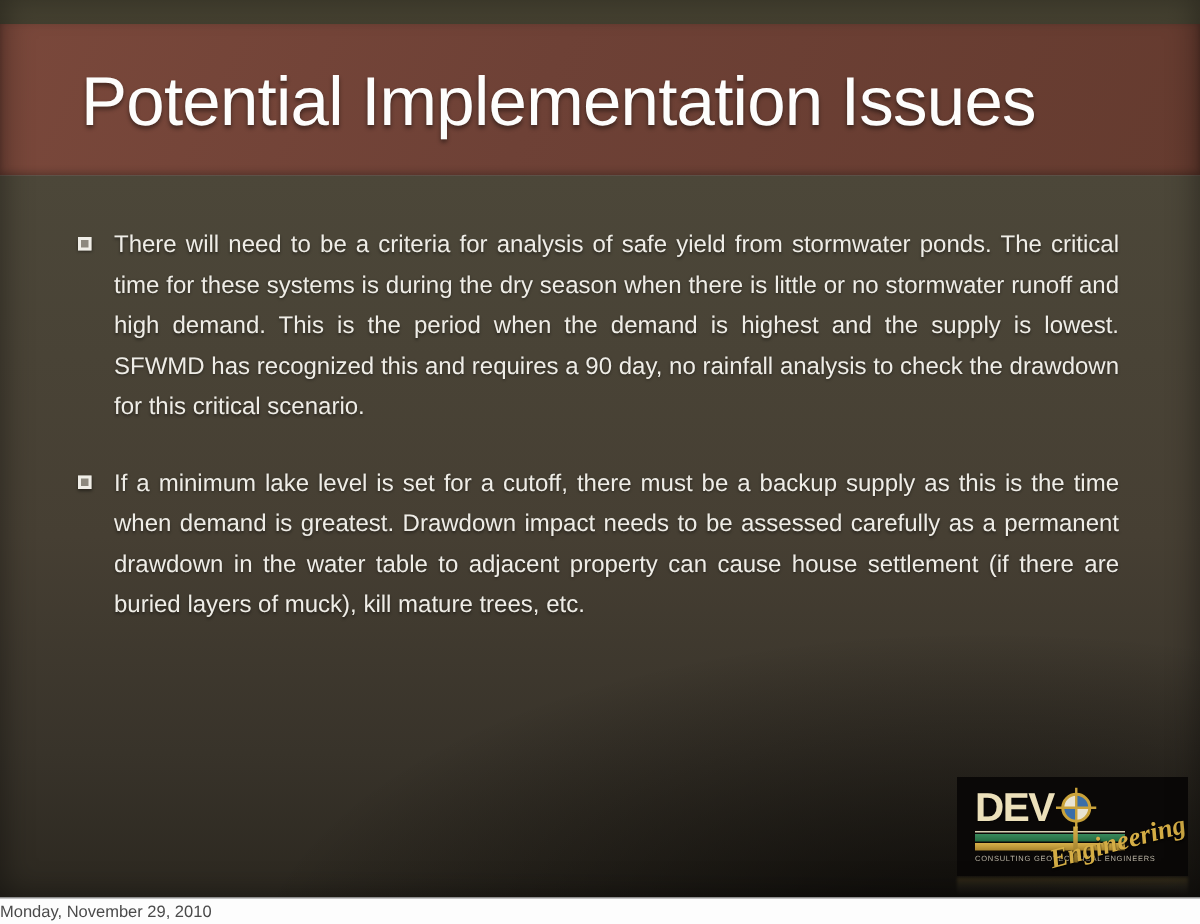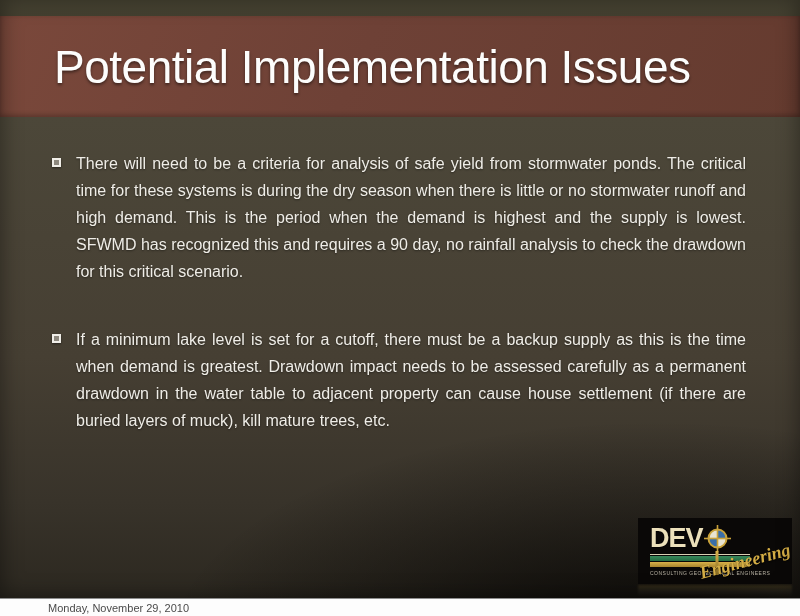--- a/index.html
+++ b/index.html
@@ -48,21 +48,21 @@
   .slide-body {
     position: absolute; top: 117px; left: 0;
     width: 100%; height: 481px;
     background:
       radial-gradient(95% 75% at 82% 112%, rgba(4,3,2,0.92) 0%, rgba(4,3,2,0.35) 40%, rgba(4,3,2,0) 65%),
       linear-gradient(180deg, #4c4739 0%, #463f33 50%, #38332a 80%, #2c2820 100%);
     padding: 33px 54px 0 52px;
   }
 
   .bullet-row { display: flex; align-items: flex-start; }
-  .bullet-row + .bullet-row { margin-top: 41px; }
+  .bullet-row + .bullet-row { margin-top: 24px; }
   .bullet-square {
     flex: 0 0 auto;
     width: 9px; height: 9px;
     margin-top: 8px;
     background: #8d887e;
     border: 2px solid #f0eee8;
     box-shadow: 0 1px 2px rgba(0,0,0,0.45);
   }
   .bullet-text {
     flex: 1;
@@ -139,21 +139,20 @@
   .footer {
     width: 800px; height: 18px;
     background: #fdfdfd;
     border-top: 1px solid #8e8e8e;
     display: flex; align-items: center;
   }
   .footer-date {
     padding-left: 0;
     font-size: 11px;
     color: #4a4a4a;
-    margin-left: 48px;
   }
 </style>
 </head>
 <body>
 
 <div class="stage">
 
   <div class="top-strip"></div>
 
   <div class="title-band">

